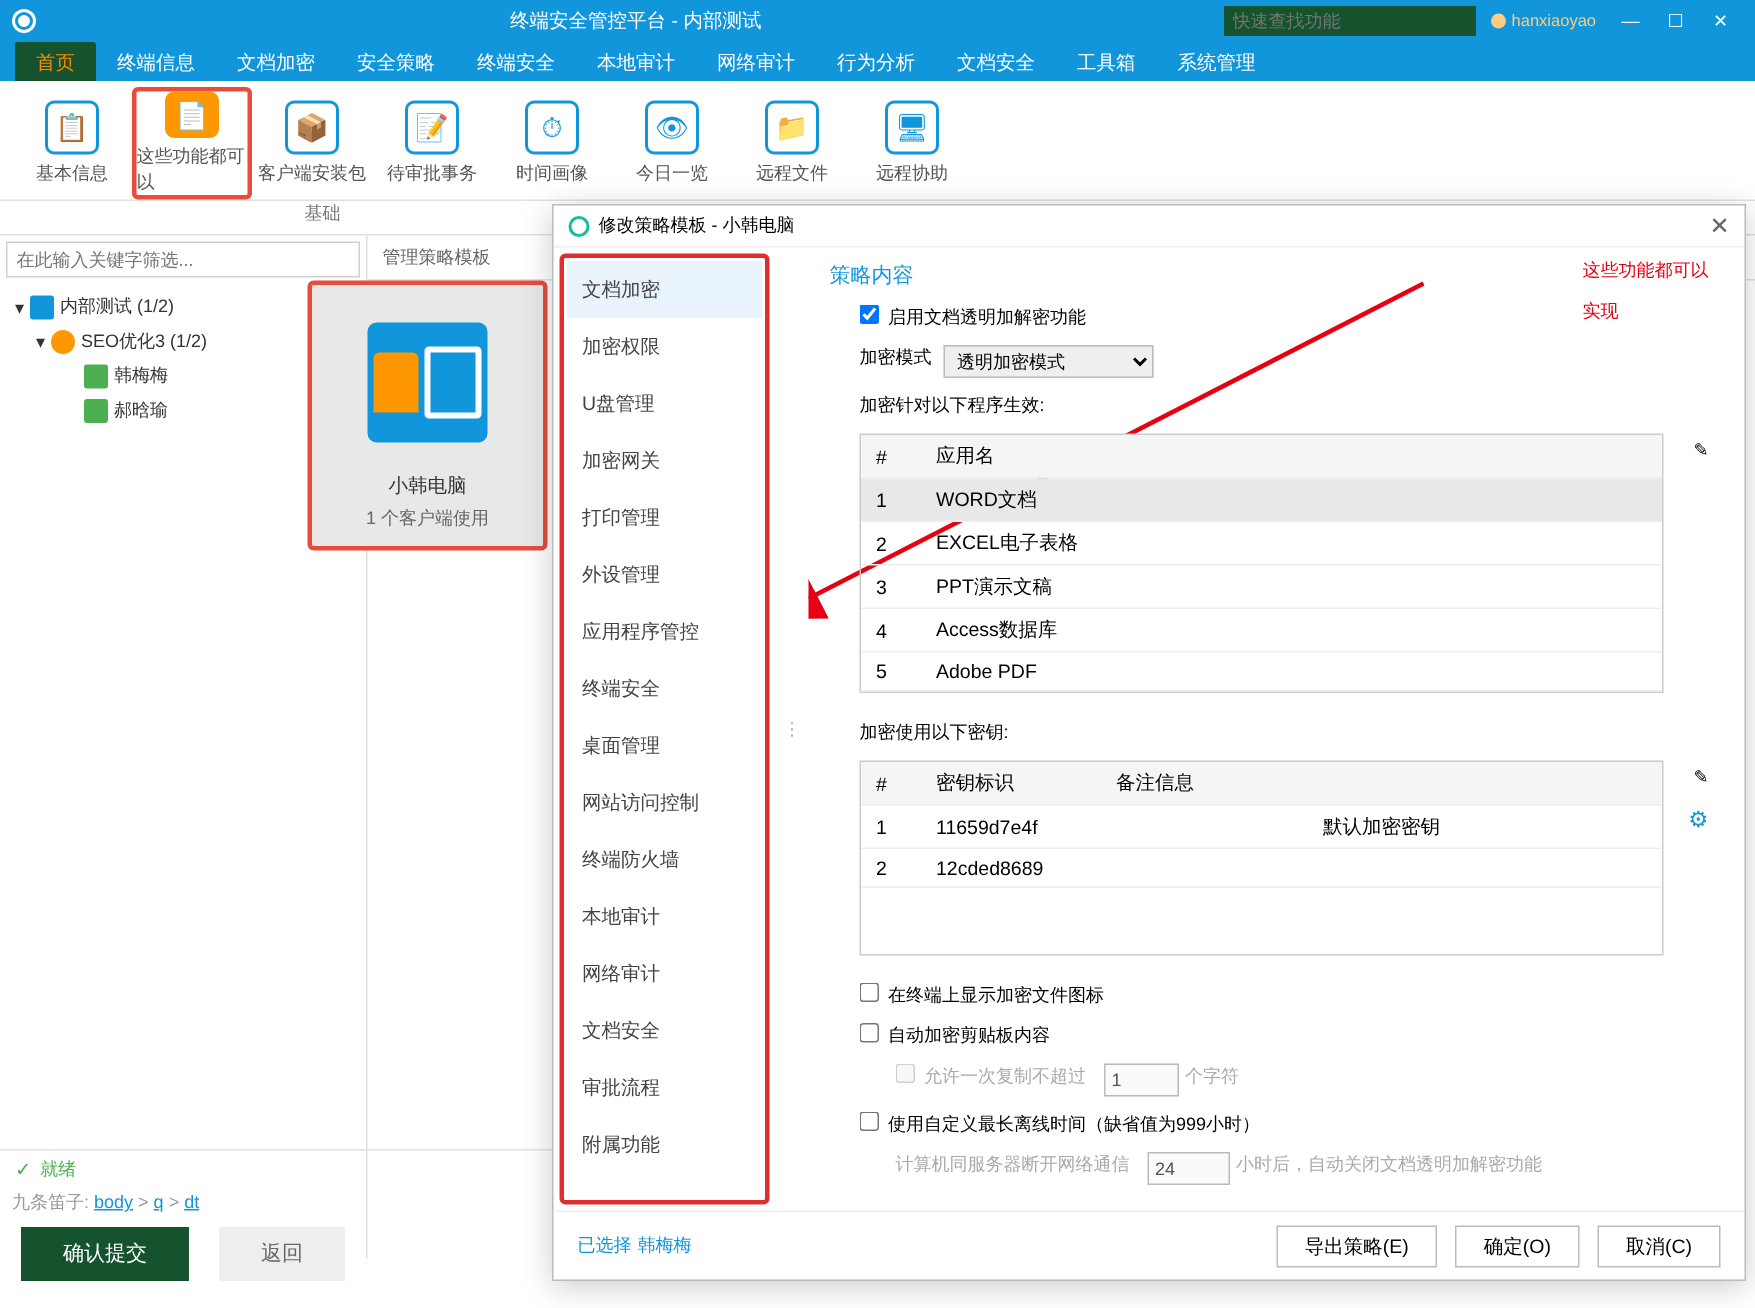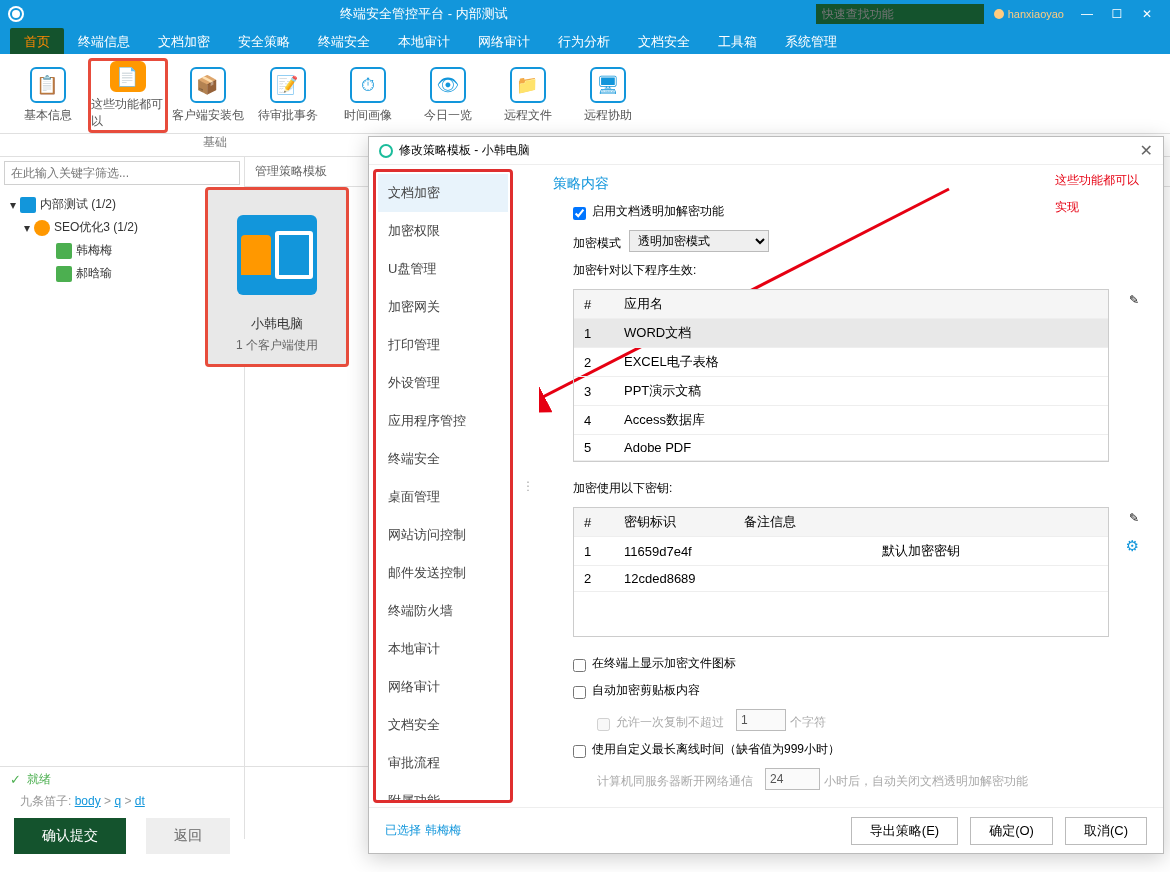--- a/index.html
+++ b/index.html
@@ -39,63 +39,63 @@
 .tree { flex: 1; padding: 4px 6px; }
 .tree-row { display: flex; align-items: center; padding: 3px 0; font-size: 13px; color: #333; }
 .tree-row .twisty { width: 14px; text-align: center; cursor: pointer; }
 .tree-row .icon-sm { width: 16px; height: 16px; margin-right: 4px; }
 .tree-row .icon-sm.company { background: #1296db; border-radius: 2px; }
 .tree-row .icon-sm.group { background: #ff9800; border-radius: 50%; }
 .tree-row .icon-sm.pc { background: #4caf50; border-radius: 2px; }
 
 .center-panel { flex: 1; position: relative; }
 .center-panel .header { padding: 6px 10px; border-bottom: 1px solid #e0e0e0; color: #666; font-size: 12px; }
-.template-card { position: absolute; top: 30px; left: -40px; width: 144px; height: 180px; border: 3px solid #e74c3c; border-radius: 4px; background: #e8e8e8; display: flex; flex-direction: column; align-items: center; justify-content: flex-end; padding-bottom: 10px; }
+.template-card { position: absolute; top: 30px; left: -40px; width: 160px; height: 180px; border: 3px solid #e74c3c; border-radius: 4px; background: #e8e8e8; display: flex; flex-direction: column; align-items: center; justify-content: flex-end; padding-bottom: 10px; }
 .template-card .big-icon { width: 80px; height: 80px; background: #1296db; border-radius: 6px; margin-bottom: 20px; display: flex; align-items: center; justify-content: center; }
 .template-card .big-icon::before { content: ""; width: 30px; height: 40px; background: #ff9800; border-radius: 4px 4px 0 0; }
 .template-card .big-icon::after { content: ""; width: 30px; height: 40px; border: 4px solid #fff; margin-left: 4px; border-radius: 3px; }
 .template-card .name { font-size: 13px; color: #333; margin-bottom: 4px; }
 .template-card .sub { font-size: 12px; color: #666; }
 
 
 .dialog { position: absolute; top: 136px; left: 368px; right: 6px; bottom: 18px; background: #fff; border: 1px solid #bbb; box-shadow: 0 4px 20px rgba(0,0,0,.2); display: flex; flex-direction: column; z-index: 10; }
 .dialog-title { height: 28px; display: flex; align-items: center; padding: 0 10px; border-bottom: 1px solid #eee; font-size: 13px; }
 .dialog-title .logo-sm { width: 14px; height: 14px; border: 2px solid #1bbc9b; border-radius: 50%; margin-right: 6px; }
 .dialog-title .close { margin-left: auto; font-size: 16px; color: #666; cursor: pointer; }
 .dialog-body { flex: 1; display: flex; overflow: hidden; }
 .dialog-left { width: 140px; border: 3px solid #df2e2e; border-radius: 4px; margin: 4px; padding: 2px; overflow: auto; }
 .dialog-left .cat { padding: 10px 10px; font-size: 13px; color: #444; cursor: pointer; }
 .dialog-left .cat.active { background: #e8f3fb; }
 .dialog-splitter { width: 22px; display: flex; align-items: center; justify-content: center; color: #aaa; }
 .dialog-right { flex: 1; padding: 10px 14px 0; overflow: auto; position: relative; }
 .dialog-right .annotation { position: absolute; right: 24px; top: 0; color: #e60012; font-size: 18px; font-weight: 400; line-height: 1.5; text-align: left; }
 .dialog-right .arrow { position: absolute; pointer-events: none; }
 .section-title { color: #1296db; font-size: 14px; margin-bottom: 10px; }
-.field { margin-bottom: 10px; font-size: 13px; display: flex; align-items: flex-end; }
+.field { margin-bottom: 10px; font-size: 13px; display: flex; align-items: flex-start; }
 .field label { margin-right: 8px; }
 .field input[type=checkbox] { margin-right: 6px; }
 .field select, .field input[type=number], .field input[type=text] { border: 1px solid #bbb; height: 22px; padding: 0 4px; font-size: 12px; }
 .field.disabled { color: #aaa; }
 .table1 { border: 1px solid #ccc; margin: 6px 0 18px; }
 .gear-icon { position: absolute; right: 18px; color: #1296db; cursor: pointer; font-size: 15px; }
 .table1 table { width: 100%; border-collapse: collapse; }
 .table1 th, .table1 td { text-align: left; padding: 5px 10px; border-bottom: 1px solid #eee; font-size: 13px; }
 .table1 th { background: #f5f5f5; font-weight: normal; }
 .table1 { position: relative; }
 .table-wrap { position: relative; margin-right: 40px; }
 .dialog-footer { height: 46px; border-top: 1px solid #eee; display: flex; align-items: center; padding: 0 16px; }
 .dialog-footer .selected-label { color: #1296db; }
 .dialog-footer .selected-name { color: #1296db; margin-left: 4px; }
 .dialog-footer .spacer { flex: 1; }
 .dialog-footer button { height: 28px; padding: 0 18px; margin-left: 12px; border: 1px solid #bbb; background: #fff; cursor: pointer; font-size: 13px; }
 
 
 .status-bar { position: absolute; bottom: 80px; left: 0; right: 800px; height: 26px; border-top: 1px solid #e0e0e0; display: flex; align-items: center; padding: 0 10px; color: #4caf50; font-size: 13px; }
 .status-bar::before { content: "✓"; margin-right: 6px; }
-.breadcrumb { position: absolute; bottom: 62px; left: 20px; color: #999; font-size: 12px; }
+.breadcrumb { position: absolute; bottom: 62px; left: 8px; color: #999; font-size: 12px; }
 .breadcrumb a { color: #1296db; text-decoration: underline; }
 .bottom-buttons { position: absolute; bottom: 18px; left: 14px; display: flex; gap: 20px; }
 .bottom-buttons button { height: 36px; padding: 0 28px; border: none; font-size: 14px; cursor: pointer; }
 .bottom-buttons .primary { background: #14532d; color: #fff; }
 .bottom-buttons .secondary { background: #eee; color: #666; }
 .indent-1 { padding-left: 14px; }
 .indent-3 { padding-left: 50px; }
 </style>
 </head>
 <body>
@@ -239,21 +239,20 @@
       <div class="cat active">文档加密</div>
       <div class="cat">加密权限</div>
       <div class="cat">U盘管理</div>
       <div class="cat">加密网关</div>
       <div class="cat">打印管理</div>
       <div class="cat">外设管理</div>
       <div class="cat">应用程序管控</div>
       <div class="cat">终端安全</div>
       <div class="cat">桌面管理</div>
       <div class="cat">网站访问控制</div>
-      <div class="cat">邮件发送控制</div>
       <div class="cat">终端防火墙</div>
       <div class="cat">本地审计</div>
       <div class="cat">网络审计</div>
       <div class="cat">文档安全</div>
       <div class="cat">审批流程</div>
       <div class="cat">附属功能</div>
     </div>
     <div class="dialog-splitter">⋮</div>
     <div class="dialog-right">
       <div class="annotation">

